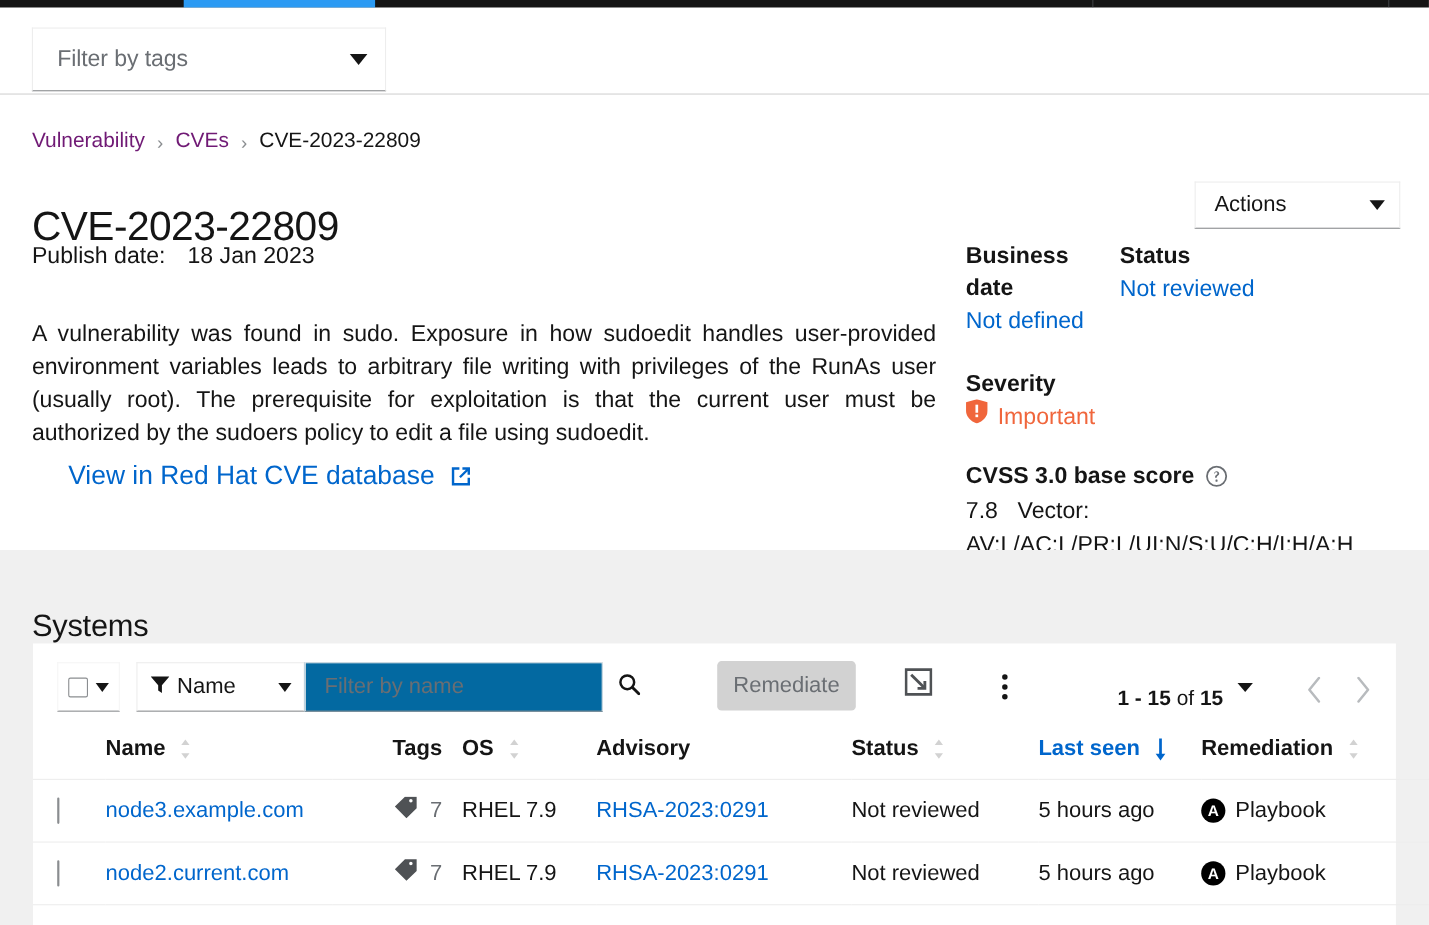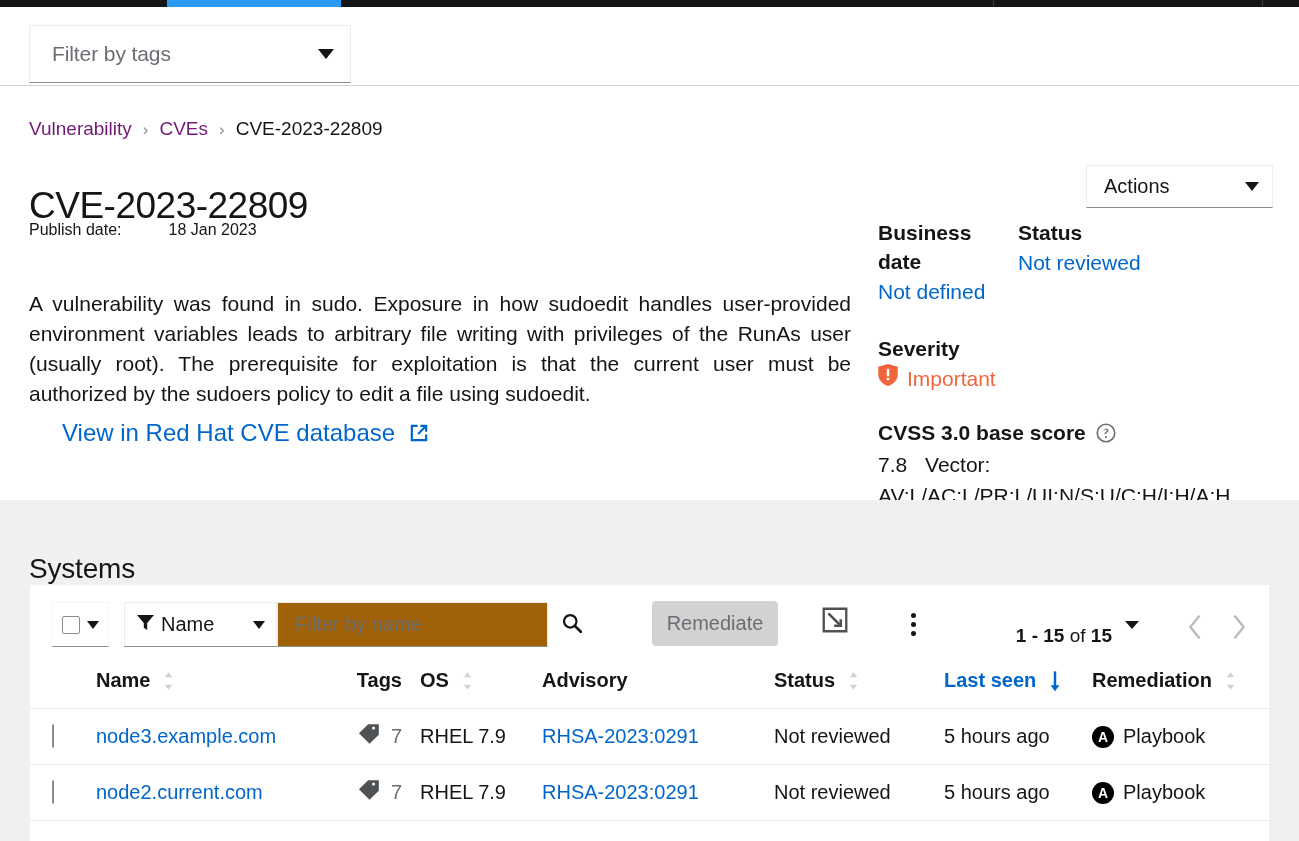--- a/index.html
+++ b/index.html
@@ -70,22 +70,22 @@
 
   
   .page-title {
     position: absolute; left: 29px; top: 160px;
     font-size: 37px; font-weight: 400;
     letter-spacing: -0.5px;
     color: #151515;
   }
   .publish-row {
     position: absolute; left: 29px; top: 221px;
-    font-size: 16px;
-    display: flex; align-items: baseline; gap: 27px;
+    font-size: 21px;
+    display: flex; align-items: baseline;
   }
   .publish-label { font-weight: 400; color: #151515; }
   .publish-value { margin-left: 20px; color: #151515; }
 
   .description {
     position: absolute; left: 29px; top: 268px;
     width: 822px;
     font-size: 21px; line-height: 30px;
     text-align: justify;
     color: #151515;
@@ -183,21 +183,21 @@
     border-bottom: 1px solid #8a8d90;
     background: #fff;
     display: flex; align-items: center; padding: 0 11px 0 12px;
   }
   .tb-filter .f-label { flex: 1 1 auto; font-size: 20px; color: #151515; margin-left: 7px; }
   .tb-search {
     position: absolute; left: 247px; top: 17px;
     width: 271px; height: 45px;
     border: 1px solid #ededed;
     border-bottom: 1px solid #8a8d90;
-    background: #a16207;
+    background: #0369a1;
     display: flex; align-items: center; padding: 0 12px 0 15px;
   }
   .tb-search input {
     flex: 1 1 auto; border: 0; outline: 0;
     font-size: 20px; font-family: "Liberation Sans", sans-serif;
     color: #151515; background: transparent;
   }
   .tb-search input::placeholder { color: #6a6e73; }
   .remediate-btn {
     position: absolute; left: 622px; top: 16px;

